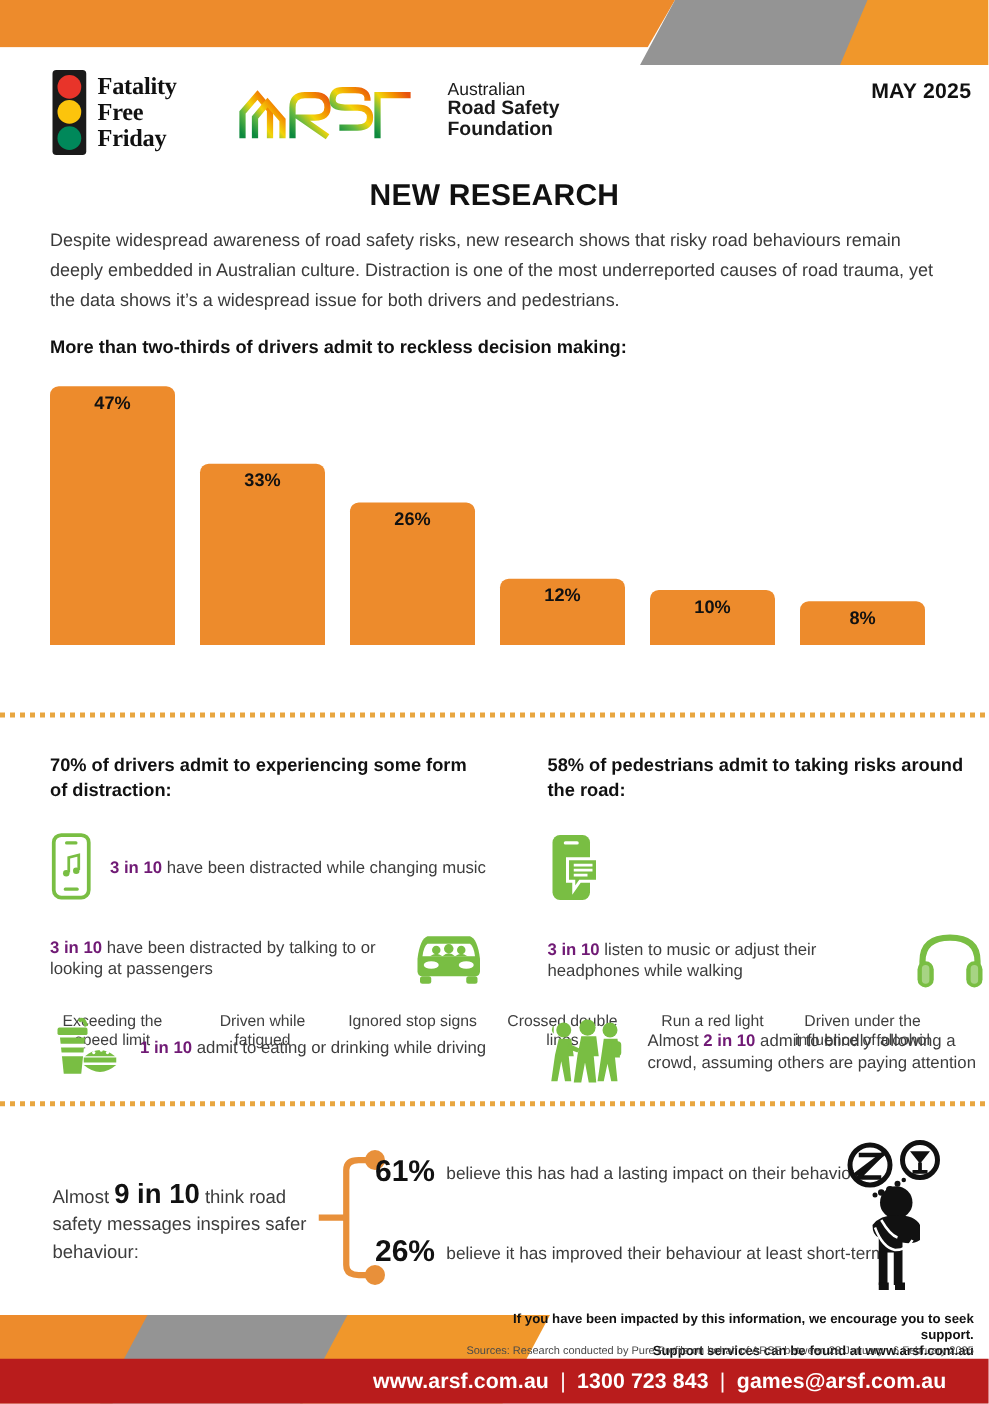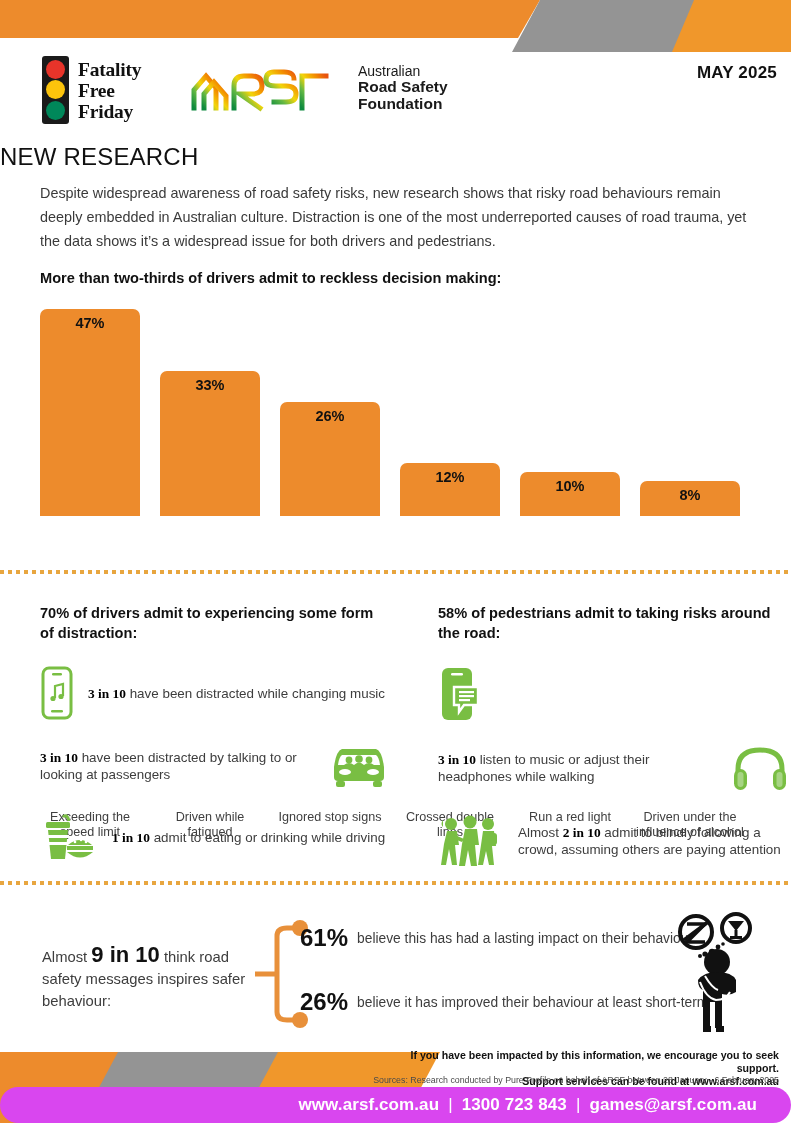--- a/index.html
+++ b/index.html
@@ -50,22 +50,22 @@
     font-size:14px; line-height:15.5px; color:#1a1a1a; font-weight:400;
   }
   .arsf-words b { font-weight:bold; font-size:15.5px; display:block; line-height:16.5px; }
   .issue-date {
     position:absolute; right:14px; top:15px;
     font-weight:bold; font-size:17px; color:#111; letter-spacing:0.2px;
   }
 
   
   .headline {
-    position:absolute; top:143px; left:0; width:791px; text-align:left;
-    font-weight:normal; font-size:24px; color:#111; letter-spacing:0.2px;
+    position:absolute; top:143px; left:0; width:791px; text-align:center;
+    font-weight:bold; font-size:24px; color:#111; letter-spacing:0.2px;
   }
   .intro {
     position:absolute; top:181px; left:40px; width:718px;
     font-size:14.4px; line-height:24px; color:#3a3a3a;
   }
   .subhead {
     position:absolute; top:270px; left:40px; width:720px;
     font-weight:bold; font-size:14.6px; color:#111;
   }
 
@@ -101,21 +101,21 @@
   .dist-col.left { left:40px; }
   .dist-col.right { left:438px; }
   .dist-title {
     font-weight:bold; font-size:14.6px; line-height:20px; color:#111;
     margin-bottom:22px;
   }
   .dist-row { display:flex; align-items:center; gap:14px; margin-bottom:22px; }
   .dist-row.rev { flex-direction:row-reverse; justify-content:flex-end; }
   .dist-icon { flex:0 0 auto; display:flex; align-items:center; justify-content:center; }
   .dist-text { font-size:13.4px; line-height:17px; color:#3d3d3d; }
-  .dist-text b { font-weight:bold; color:#000000;font-family:Liberation Serif, serif; }
+  .dist-text b { font-weight:bold; color:#701a75; }
 
   
   .bottom { position:absolute; top:900px; left:0; width:791px; height:150px; }
   .bot-left {
     position:absolute; left:42px; top:44px; width:210px;
     font-size:14.8px; line-height:22px; color:#3d3d3d;
   }
   .bot-left b { font-size:22px; font-weight:bold; color:#111; }
   .bracket { position:absolute; left:255px; top:18px; width:58px; height:112px; }
   .bot-item { position:absolute; left:300px; display:flex; align-items:center; gap:9px; }
@@ -136,22 +136,21 @@
   .support {
     position:absolute; right:12px; top:1049px; width:400px; text-align:right;
     font-weight:bold; font-size:10.6px; line-height:13px; color:#111;
   }
   .sources {
     position:absolute; right:12px; top:1075px; width:420px; text-align:right;
     font-size:8.8px; color:#4a4a4a;
   }
   .footer-bar {
     position:absolute; left:0; bottom:0; width:791px; height:36px;
-    background:#d946ef;
-    border-radius:18px;
+    background:#b91c1c;
   }
   .footer-contact {
     position:absolute; right:34px; top:0; height:36px;
     display:flex; align-items:center; gap:9px;
     color:#fff; font-weight:bold; font-size:17px; letter-spacing:0.1px;
   }
   .footer-sep { color:#fff; font-weight:400; }
 </style>
 </head>
 <body>

